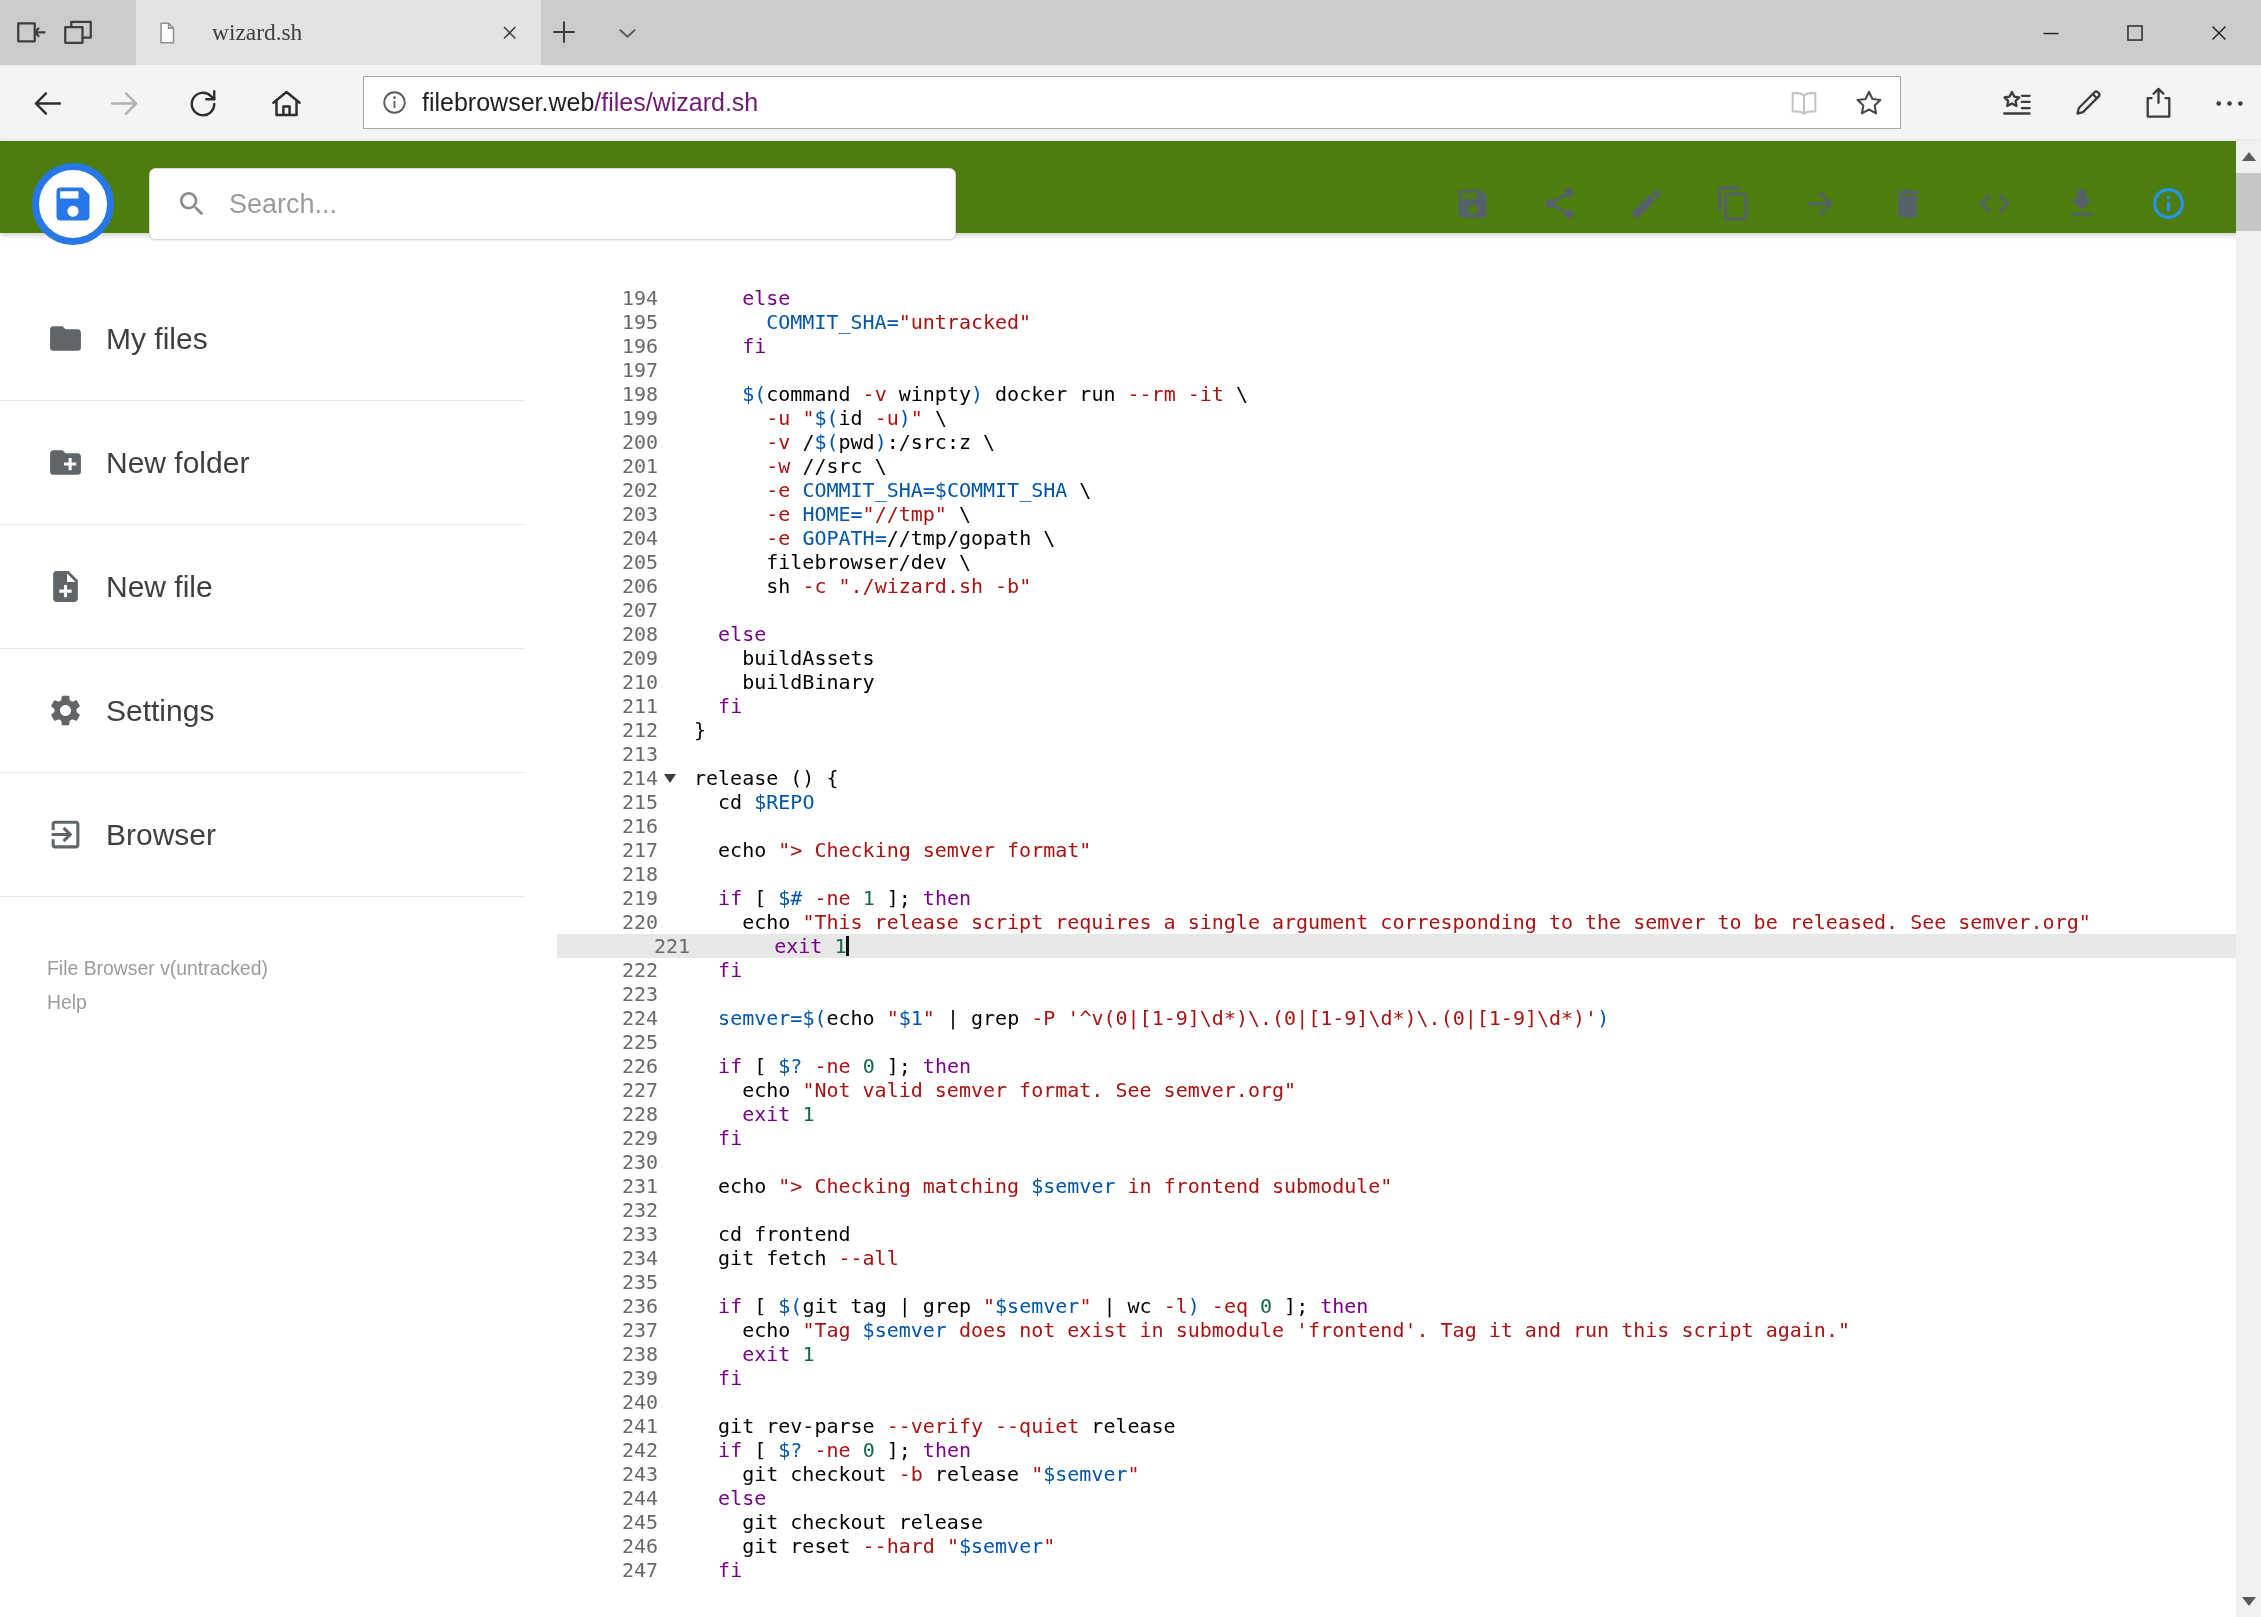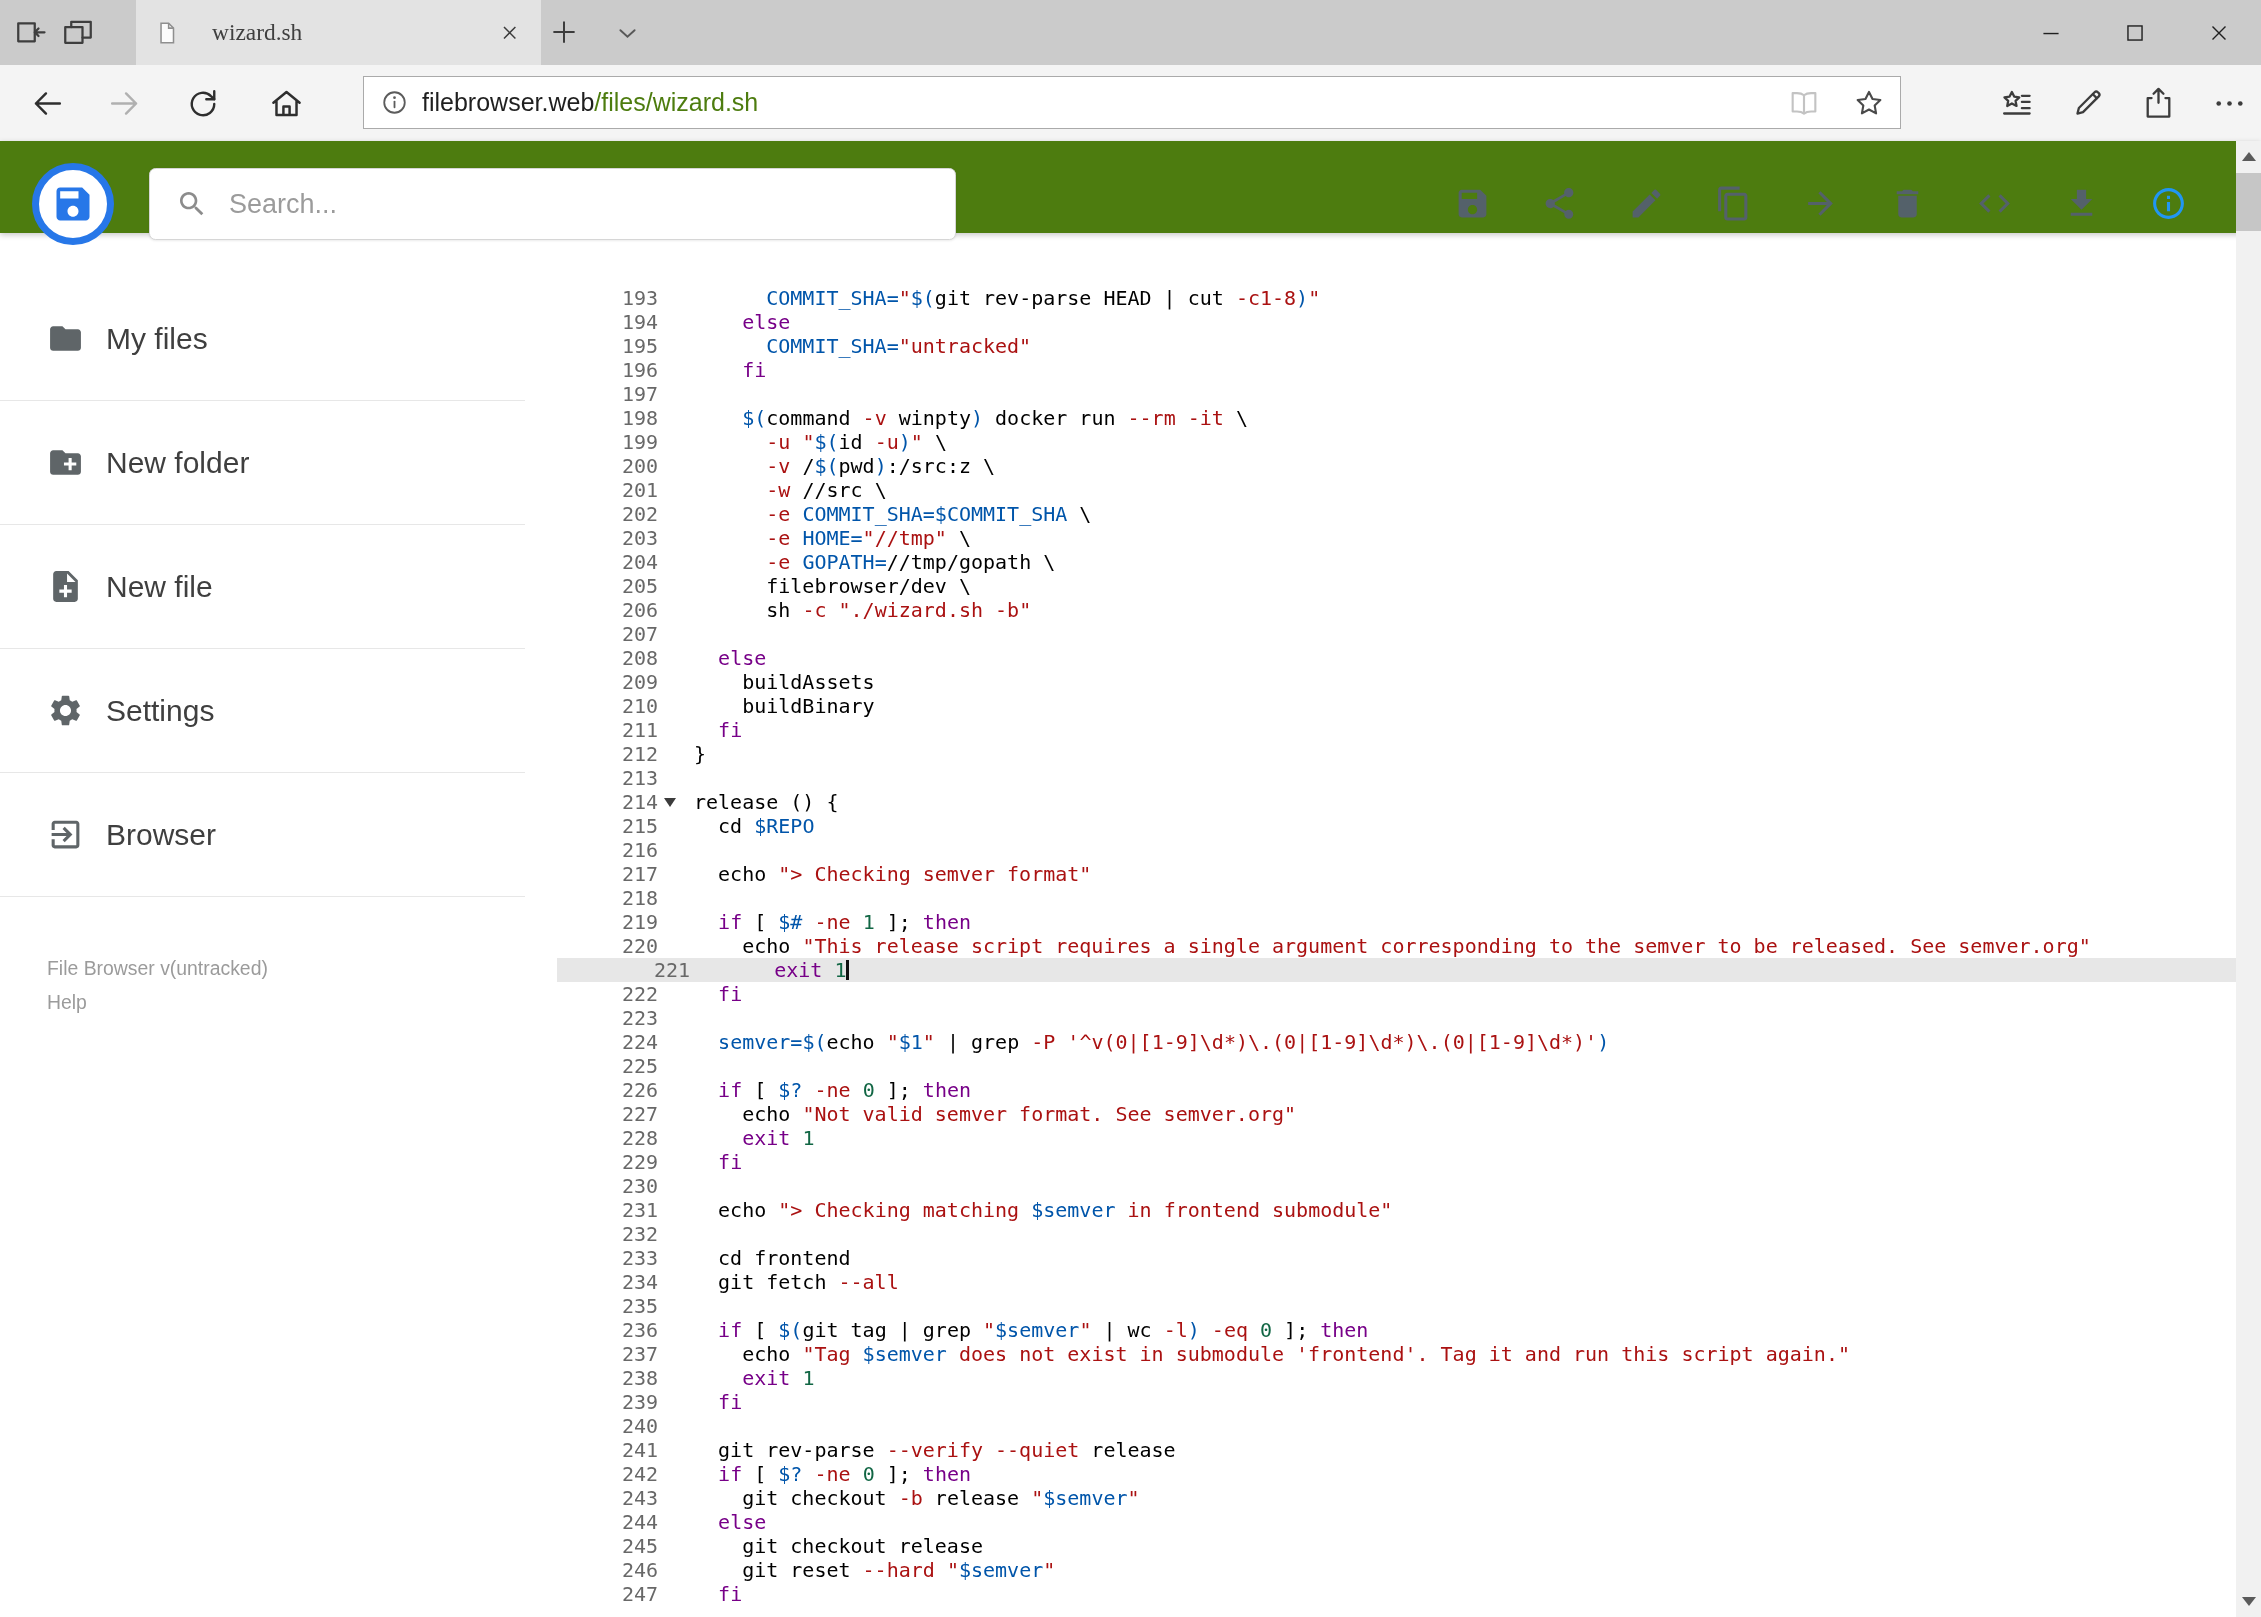--- a/index.html
+++ b/index.html
@@ -30,21 +30,21 @@
   .nav-btn { position:absolute; top:0; height:77px; width:58px; display:flex; align-items:center; justify-content:center; cursor:pointer; }
   .nav-btn.back { left:18px; color:#2e2e2e; }
   .nav-btn.fwd { left:95px; color:#b0b0b0; }
   .nav-btn.refresh { left:174px; color:#2e2e2e; }
   .nav-btn.home { left:257px; color:#2e2e2e; }
   .address-bar { position:absolute; left:363px; top:11.3px; width:1538px; height:53px; background:#fff;
                  border:1.6px solid #aaa; display:flex; align-items:center; cursor:text; }
   .addr-info { margin-left:16px; color:#5c5c5c; flex:none; cursor:pointer; }
   .url { margin-left:13px; font-size:25px; white-space:nowrap; }
   .url-host { color:#1f1f1f; }
-  .url-path { color:#4d7c0f; }
+  .url-path { color:#701a75; }
   .addr-right { position:absolute; right:14.5px; display:flex; gap:31px; align-items:center; }
   .addr-right .reading { color:#c3c3c3; cursor:default; }
   .addr-right .star { color:#4a4a4a; cursor:pointer; }
   .nav-right { position:absolute; right:13px; top:0; height:77px; display:flex; align-items:center; gap:34px; }
   .nav-right .nr-btn { width:37px; height:37px; color:#3c3c3c; cursor:pointer; }
 
   
   .app-header { position:absolute; left:0; top:141px; width:2261px; height:92px; background:#4d7c0f;
                 box-shadow:0 2.4px 5.7px rgba(0,0,0,0.22); z-index:5; }
   .logo { position:absolute; left:32px; top:22px; width:82px; height:82px; border:7.3px solid #2777e8;
@@ -350,21 +350,20 @@
       </div>
     </div>
   <div class="sb-footer">
     <div class="sb-version">File Browser v(untracked)</div>
     <div class="sb-help">Help</div>
   </div>
 </aside>
 
 <div class="editor">
   <div class="code-area">
-      <div class="code-row"><span class="gutter">193</span><span class="code-text"><span class="tok-t">      </span><span class="tok-v">COMMIT_SHA=</span><span class="tok-s">"</span><span class="tok-v">$(</span><span class="tok-t">git rev-parse HEAD | cut </span><span class="tok-a">-c1-8</span><span class="tok-v">)</span><span class="tok-s">"</span></span></div>
       <div class="code-row"><span class="gutter">194</span><span class="code-text"><span class="tok-t">    </span><span class="tok-k">else</span></span></div>
       <div class="code-row"><span class="gutter">195</span><span class="code-text"><span class="tok-t">      </span><span class="tok-v">COMMIT_SHA=</span><span class="tok-s">"untracked"</span></span></div>
       <div class="code-row"><span class="gutter">196</span><span class="code-text"><span class="tok-t">    </span><span class="tok-k">fi</span></span></div>
       <div class="code-row"><span class="gutter">197</span><span class="code-text"></span></div>
       <div class="code-row"><span class="gutter">198</span><span class="code-text"><span class="tok-t">    </span><span class="tok-v">$(</span><span class="tok-t">command </span><span class="tok-a">-v</span><span class="tok-t"> winpty</span><span class="tok-v">)</span><span class="tok-t"> docker run </span><span class="tok-a">--rm</span><span class="tok-t"> </span><span class="tok-a">-it</span><span class="tok-t"> \</span></span></div>
       <div class="code-row"><span class="gutter">199</span><span class="code-text"><span class="tok-t">      </span><span class="tok-a">-u</span><span class="tok-t"> </span><span class="tok-s">"</span><span class="tok-v">$(</span><span class="tok-t">id </span><span class="tok-a">-u</span><span class="tok-v">)</span><span class="tok-s">"</span><span class="tok-t"> \</span></span></div>
       <div class="code-row"><span class="gutter">200</span><span class="code-text"><span class="tok-t">      </span><span class="tok-a">-v</span><span class="tok-t"> /</span><span class="tok-v">$(</span><span class="tok-t">pwd</span><span class="tok-v">)</span><span class="tok-t">:/src:z \</span></span></div>
       <div class="code-row"><span class="gutter">201</span><span class="code-text"><span class="tok-t">      </span><span class="tok-a">-w</span><span class="tok-t"> //src \</span></span></div>
       <div class="code-row"><span class="gutter">202</span><span class="code-text"><span class="tok-t">      </span><span class="tok-a">-e</span><span class="tok-t"> </span><span class="tok-v">COMMIT_SHA=$COMMIT_SHA</span><span class="tok-t"> \</span></span></div>
       <div class="code-row"><span class="gutter">203</span><span class="code-text"><span class="tok-t">      </span><span class="tok-a">-e</span><span class="tok-t"> </span><span class="tok-v">HOME=</span><span class="tok-s">"//tmp"</span><span class="tok-t"> \</span></span></div>

